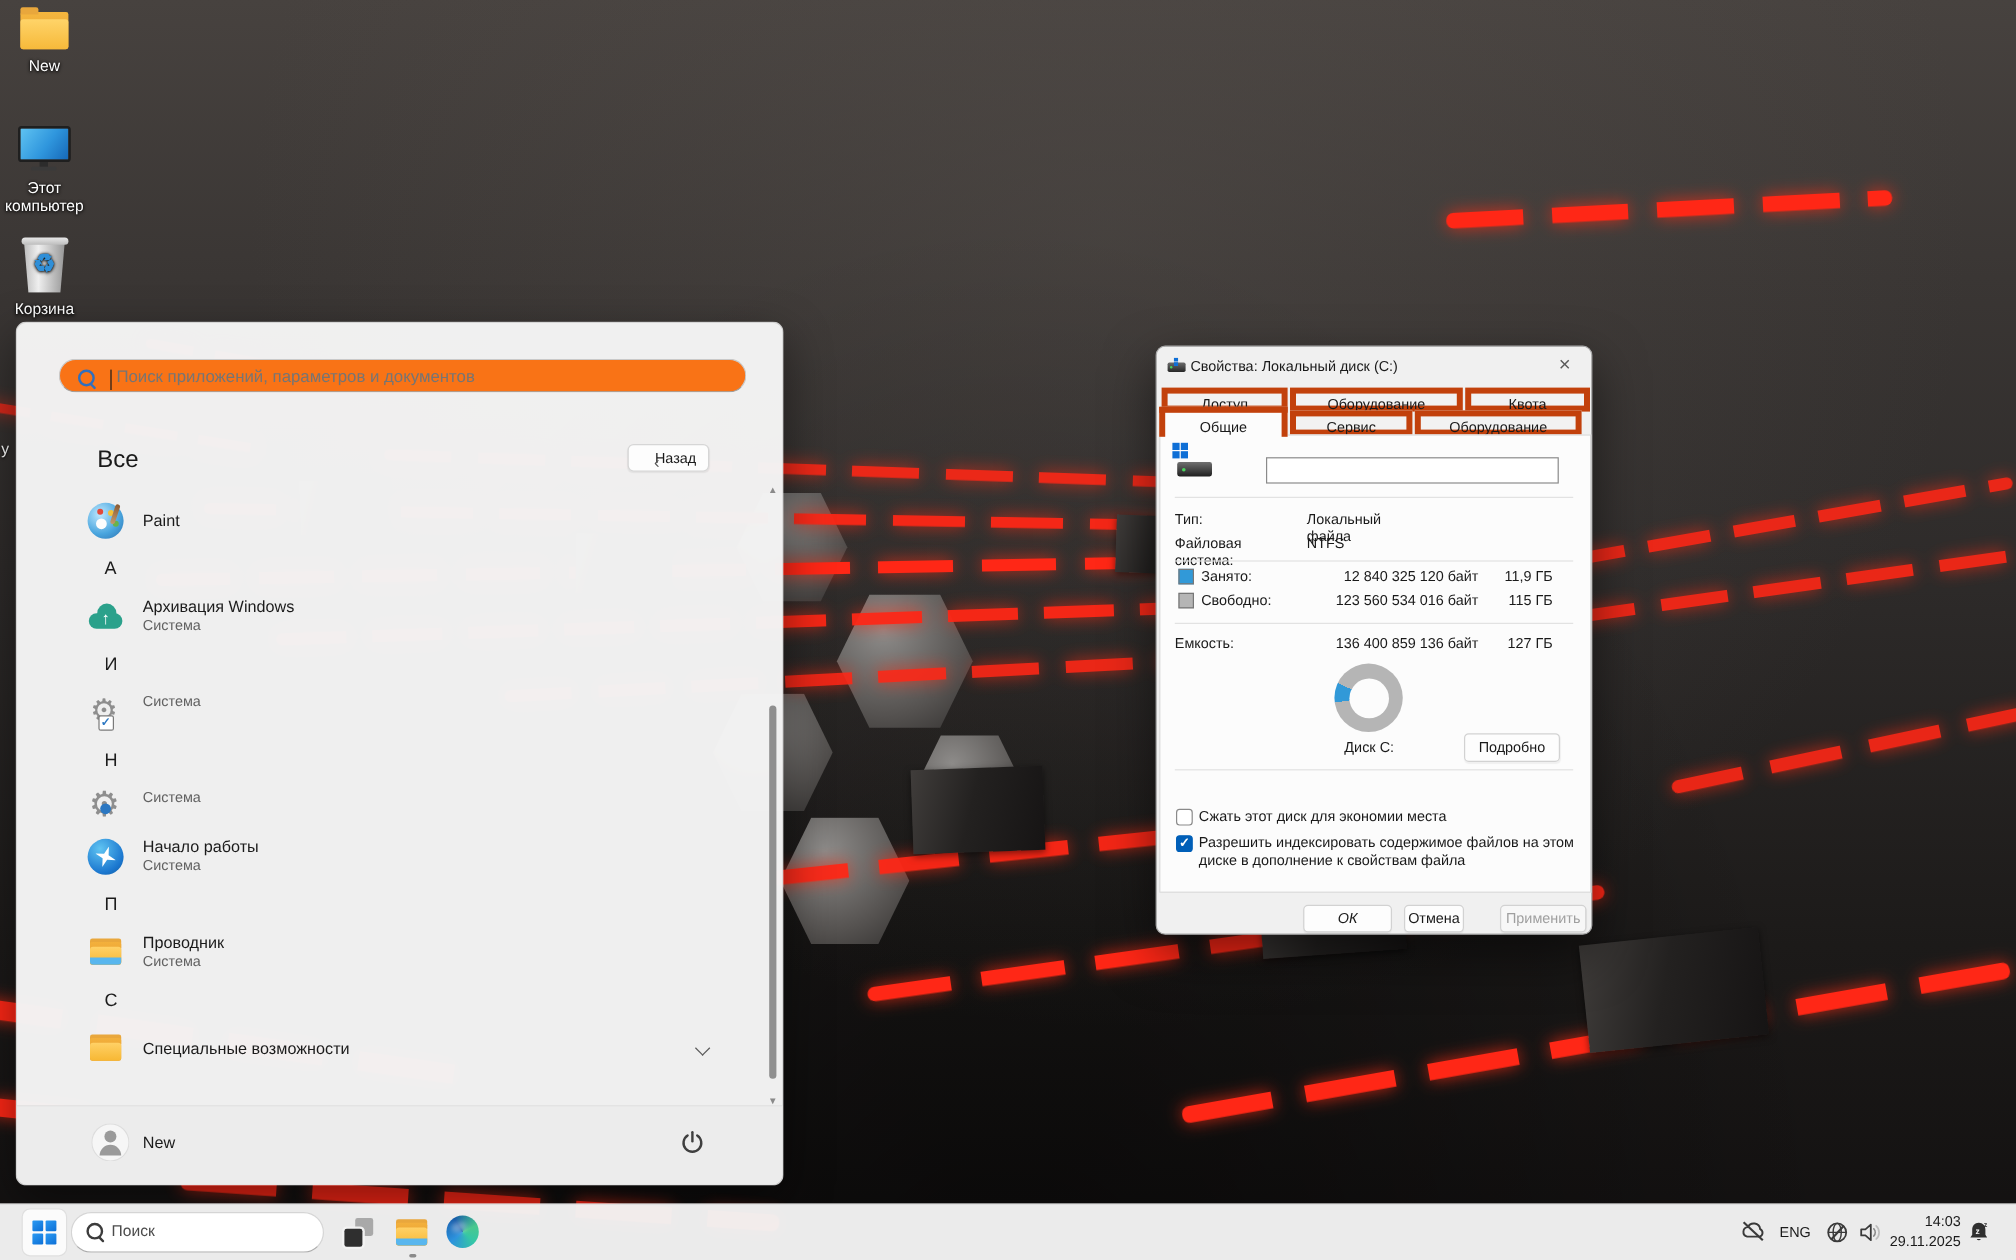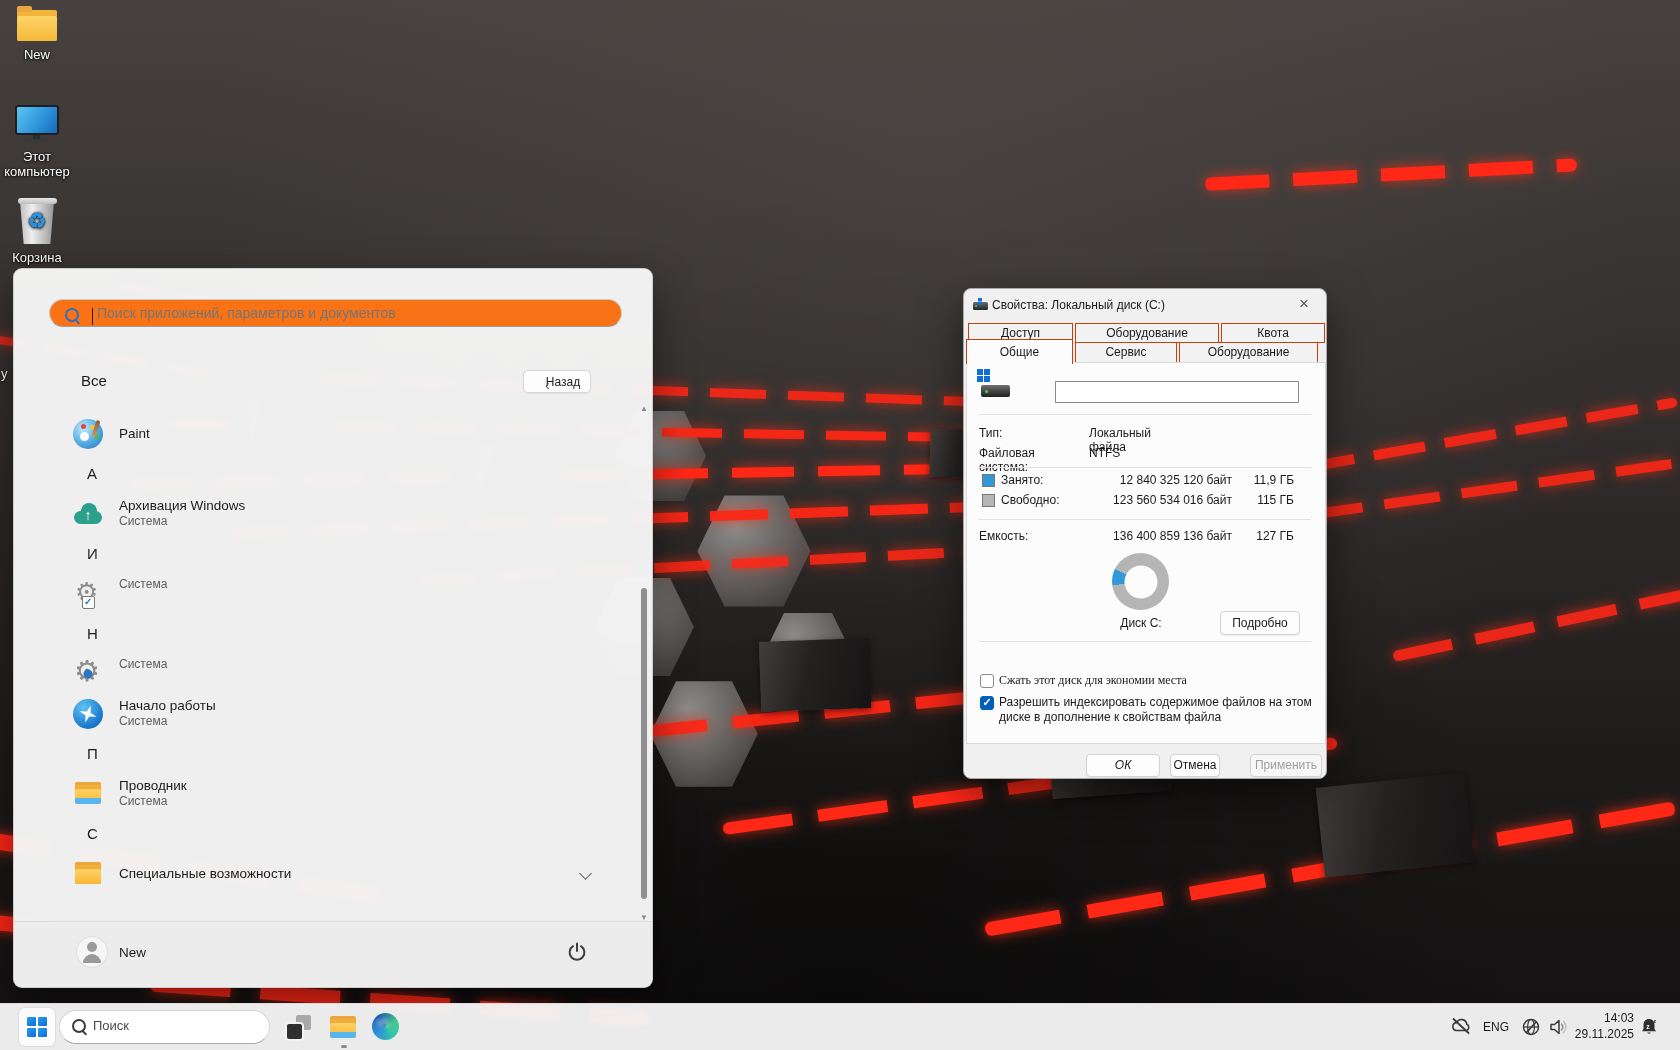--- a/index.html
+++ b/index.html
@@ -42,21 +42,21 @@
       border:1px solid rgba(0,0,0,.14);border-radius:9px;box-shadow:0 14px 40px rgba(0,0,0,.45);box-sizing:border-box;}
   .sm-search{position:absolute;left:35px;top:30px;width:573px;height:28px;background:#f97316;border:1px solid #c9c9c9;
       border-bottom-color:#9e9e9e;border-radius:17px;box-sizing:border-box;}
   .sm-search input{position:absolute;left:45px;top:2px;right:12px;bottom:2px;width:510px;border:0;outline:0;background:transparent;
       font-size:14px;color:#1b1b1b;font-family:"Liberation Sans",sans-serif;}
   .sm-search input::placeholder{color:#757575;}
   .caret{position:absolute;left:42px;top:8px;width:1px;height:17px;background:#1b1b1b;}
   .mag{position:absolute;width:17px;height:17px;}
   .mag i{position:absolute;left:0;top:0;width:10px;height:10px;border:2px solid #2f6fbe;border-radius:50%;}
   .mag b{position:absolute;left:11px;top:11px;width:6px;height:2px;background:#2f6fbe;border-radius:1px;transform:rotate(45deg);transform-origin:0 0;}
-  .sm-all{position:absolute;left:67px;top:103px;font-size:15px;color:#191919;}
+  .sm-all{position:absolute;left:67px;top:103px;font-size:20px;color:#191919;}
   .sm-back{position:absolute;left:509px;top:101px;width:68px;height:23px;background:#fdfdfd;border:1px solid #d6d6d6;
       border-radius:5px;font-size:12px;color:#1b1b1b;text-align:center;line-height:22px;box-sizing:border-box;box-shadow:0 1px 1px rgba(0,0,0,.06);}
   .sm-back .bk{position:absolute;left:9px;top:3px;color:#555;font-size:14px;}
   .sm-back .bk::before{content:"‹";}
   .sm-back span{margin-left:12px;}
   .sm-list{position:absolute;left:56px;top:145px;width:566px;}
   .sm-row{position:relative;height:40px;}
   .sm-section{height:40px;line-height:40px;padding-left:17px;font-size:15px;color:#1c1c1c;}
   .sm-icon{position:absolute;left:3px;top:50%;width:30px;height:30px;transform:translateY(-50%);}
   .sm-text{margin-left:49px;padding-top:3px;}
@@ -107,21 +107,21 @@
   .dialog{position:absolute;left:963px;top:288px;width:364px;height:491px;background:#f0f0f0;border:1px solid #a9a9a9;
       border-radius:8px;box-shadow:0 16px 42px rgba(0,0,0,.5);box-sizing:border-box;font-size:12px;color:#1a1a1a;}
   .dlg-title{position:absolute;left:28px;top:9px;font-size:12px;color:#1a1a1a;}
   .title-drive{position:absolute;left:9px;top:9px;width:16px;height:13px;}
   .title-drive i{position:absolute;left:0;bottom:1px;width:15px;height:8px;background:linear-gradient(#6d6d6d,#262626);border-radius:1.5px;}
   .title-drive i::after{content:"";position:absolute;left:2px;top:3px;width:2px;height:2px;border-radius:50%;background:#49d45c;}
   .title-drive u{position:absolute;left:5px;top:0;width:4px;height:7px;background:var(--accent);
       clip-path:polygon(0 0,100% 0,100% 45%,0 45%,0 55%,100% 55%,100% 100%,0 100%);}
   .dlg-close{position:absolute;right:8px;top:3px;width:28px;height:24px;text-align:center;line-height:24px;font-size:17px;color:#5a5a5a;}
   .dlg-close::before{content:"×";}
-  .tab{position:absolute;box-sizing:border-box;background:#f2f2f2;border:1px solid #c2410c;text-align:center;
+  .tab{position:absolute;box-sizing:border-box;background:#f2f2f2;border:5px solid #c2410c;text-align:center;
       font-size:12px;color:#1a1a1a;}
   .tab-back{top:34px;height:20px;line-height:18px;}
   .tab-front{top:53px;height:21px;line-height:19px;}
   .tab.active{top:50px;height:25px;line-height:24px;background:#fcfcfc;border-bottom:0;z-index:3;}
   .dlg-page{position:absolute;left:2px;top:73px;width:360px;height:382px;background:#fcfcfc;border:1px solid #d9d9d9;box-sizing:border-box;z-index:1;}
   .dlg-sep{position:absolute;left:15px;width:332px;height:1px;background:#e2e2e2;z-index:2;}
   .body-drive{position:absolute;left:13px;top:78px;width:36px;height:34px;z-index:2;}
   .body-drive b{position:absolute;left:0;top:2px;width:6px;height:6px;background:var(--accent);box-shadow:7px 0 0 var(--accent),0 7px 0 var(--accent),7px 7px 0 var(--accent);}
   .body-drive i{position:absolute;left:4px;top:18px;width:29px;height:12px;background:linear-gradient(#707070,#1f1f1f);border-radius:2px;}
   .body-drive i::after{content:"";position:absolute;left:4px;top:5px;width:3px;height:3px;border-radius:50%;background:#49d45c;}
@@ -375,21 +375,21 @@
     <span class="flabel">Емкость:</span>
     <span class="ubytes">136 400 859 136 байт</span>
     <span class="ugb">127 ГБ</span>
   </div>
 
   <div class="donut" id="donut" style="background: conic-gradient(var(--free) 0 262deg, var(--used) 262deg 296deg, var(--free) 296deg);"></div>
   <div class="disk-caption">Диск C:</div>
   <div class="btn details-btn">Подробно</div>
   <div class="dlg-sep" style="top:352px;"></div>
 
-  <div class="cb-row" style="top:384px;font-family:Liberation Serif, serif;">
+  <div class="cb-row" style="top:384px;">
     <span class="cb" id="cb0"></span>
     <span class="cb-label">Сжать этот диск для экономии места</span>
   </div>
   <div class="cb-row" style="top:406px;">
     <span class="cb checked" id="cb1"></span>
     <span class="cb-label">Разрешить индексировать содержимое файлов на этом диске в дополнение к свойствам файла</span>
   </div>
 
   <div class="btn" style="left:122px;top:465px;width:74px;height:23px;line-height:21px;font-style:italic;">ОК</div>
   <div class="btn" style="left:206px;top:465px;width:50px;height:23px;line-height:21px;">Отмена</div>

